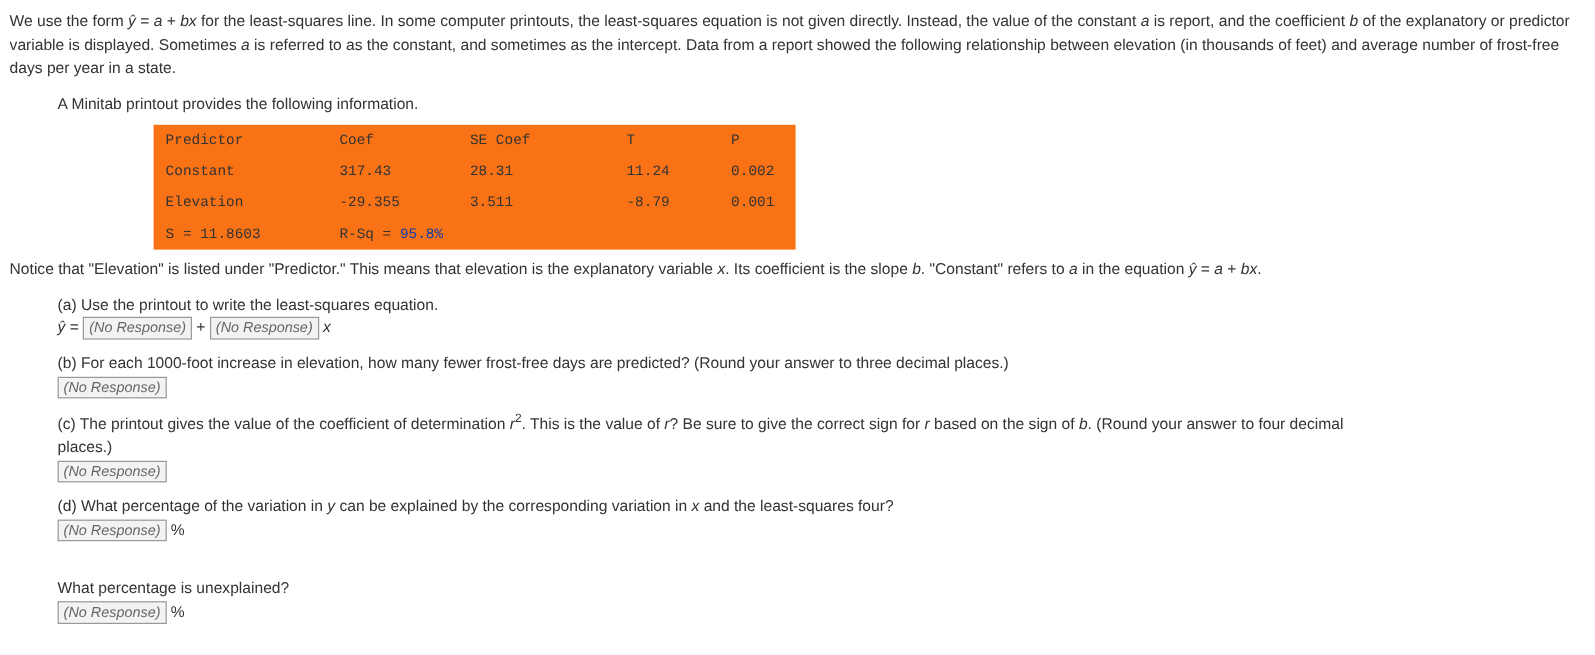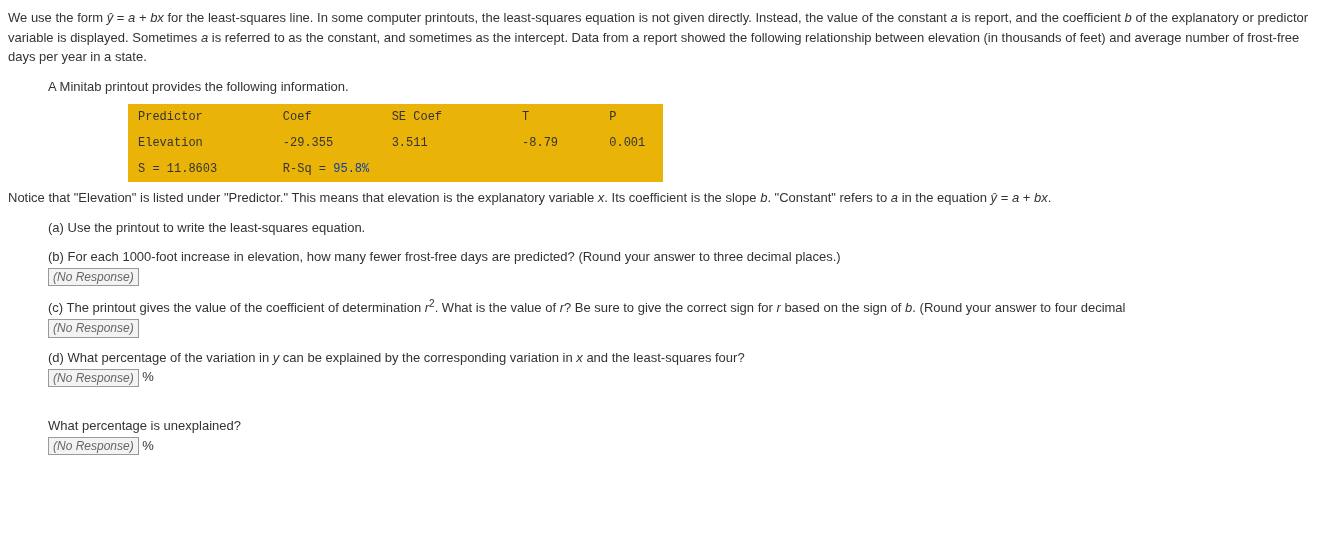--- a/index.html
+++ b/index.html
@@ -12,21 +12,21 @@
   }
   .intro {
     margin-bottom: 10px;
   }
   .ital { font-style: italic; }
   .sub-intro {
     margin: 8px 0 8px 40px;
   }
   .minitab-table {
     margin: 6px 0 6px 120px;
-    background: #eab308;
+    background: #f97316;
     border-collapse: collapse;
     font-family: "Courier New", Courier, monospace;
     font-size: 12px;
     color: #333;
   }
   .minitab-table td {
     padding: 4px 18px 4px 10px;
     white-space: nowrap;
   }
   .minitab-table td.wider { padding-right: 70px; }
@@ -70,50 +70,61 @@
 <table class="minitab-table">
   <tbody>
       <tr>
     <td class="wider">Predictor</td>
     <td class="wider">Coef</td>
     <td class="wider">SE Coef</td>
     <td class="wider">T</td>
     <td>P</td>
   </tr>
   <tr>
+    <td>Constant</td>
+    <td>317.43</td>
+    <td>28.31</td>
+    <td>11.24</td>
+    <td>0.002</td>
+  </tr>
+  <tr>
     <td>Elevation</td>
     <td>-29.355</td>
     <td>3.511</td>
     <td>-8.79</td>
     <td>0.001</td>
   </tr>
   <tr>
     <td>S = 11.8603</td>
     <td colspan="4"><span>R-Sq = </span><span class="blue">95.8%</span></td>
   </tr>
 </tbody>
   </table>
 
 <div class="notice">
   <span>Notice that "Elevation" is listed under "Predictor." This means that elevation is the explanatory variable </span><span class="ital">x</span><span>. Its coefficient is the slope </span><span class="ital">b</span><span>. "Constant" refers to </span><span class="ital">a</span><span> in the equation </span><span class="ital">ŷ</span><span> = </span><span class="ital">a</span><span> + </span><span class="ital">bx</span><span>.</span>
 </div>
 
 <div class="question">
   <div>(a) Use the printout to write the least-squares equation.</div>
+  <div>
+    <span class="yhat">ŷ</span><span> = </span><span class="no-response">(No Response)</span><span> + </span><span class="no-response">(No Response)</span><span class="ital"> x</span>
+  </div>
 </div>
 
 <div class="question">
   <div>(b) For each 1000-foot increase in elevation, how many fewer frost-free days are predicted? (Round your answer to three decimal places.)</div>
   <div><span class="no-response">(No Response)</span></div>
 </div>
 
 <div class="question">
   <div>
-    <span>(c) The printout gives the value of the coefficient of determination </span><span class="ital">r</span><span class="sup">2</span><span>. What is the value of </span><span class="ital">r</span><span>? Be sure to give the correct sign for </span><span class="ital">r</span><span> based on the sign of </span><span class="ital">b</span><span>. (Round your answer to four decimal</span>
+    <span>(c) The printout gives the value of the coefficient of determination </span><span class="ital">r</span><span class="sup">2</span><span>. This is the value of </span><span class="ital">r</span><span>? Be sure to give the correct sign for </span><span class="ital">r</span><span> based on the sign of </span><span class="ital">b</span><span>. (Round your answer to four decimal</span>
   </div>
+  <div>places.)</div>
   <div><span class="no-response">(No Response)</span></div>
 </div>
 
 <div class="question">
   <div>
     <span>(d) What percentage of the variation in </span><span class="ital">y</span><span> can be explained by the corresponding variation in </span><span class="ital">x</span><span> and the least-squares four?</span>
   </div>
   <div><span class="no-response">(No Response)</span><span> %</span></div>
   <div style="margin-top:29px;">What percentage is unexplained?</div>
   <div><span class="no-response">(No Response)</span><span> %</span></div>

